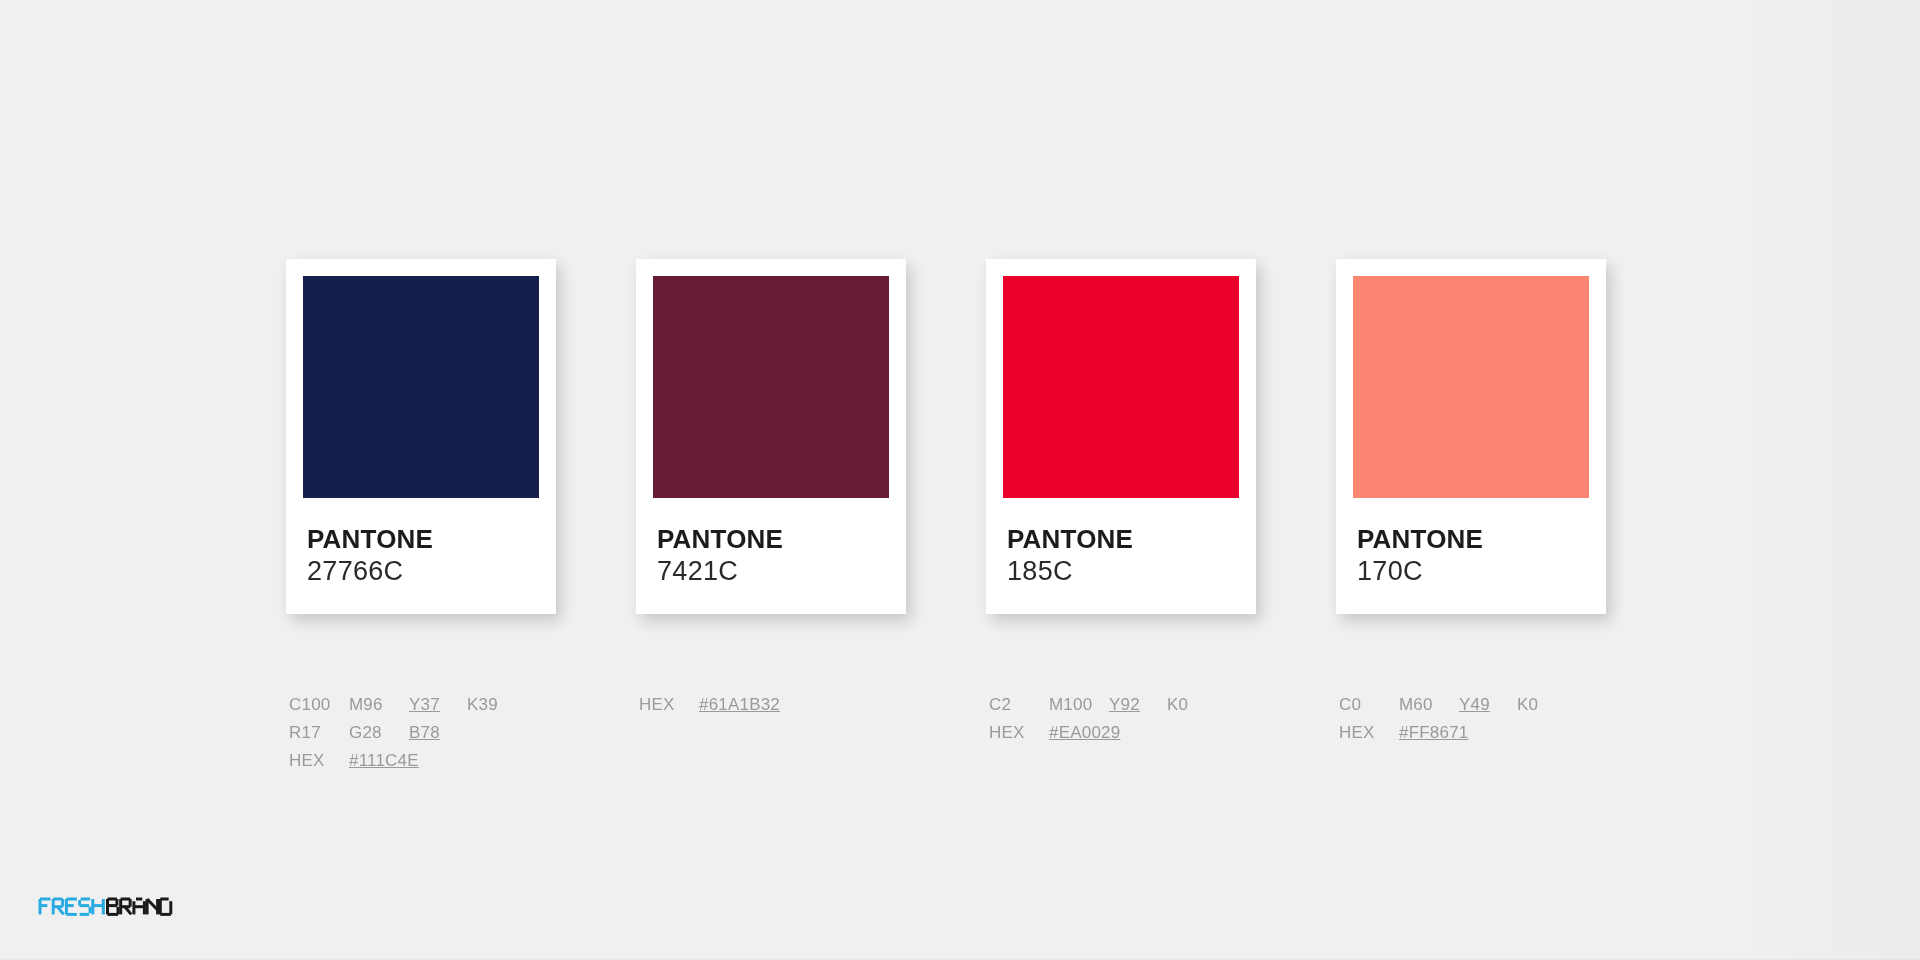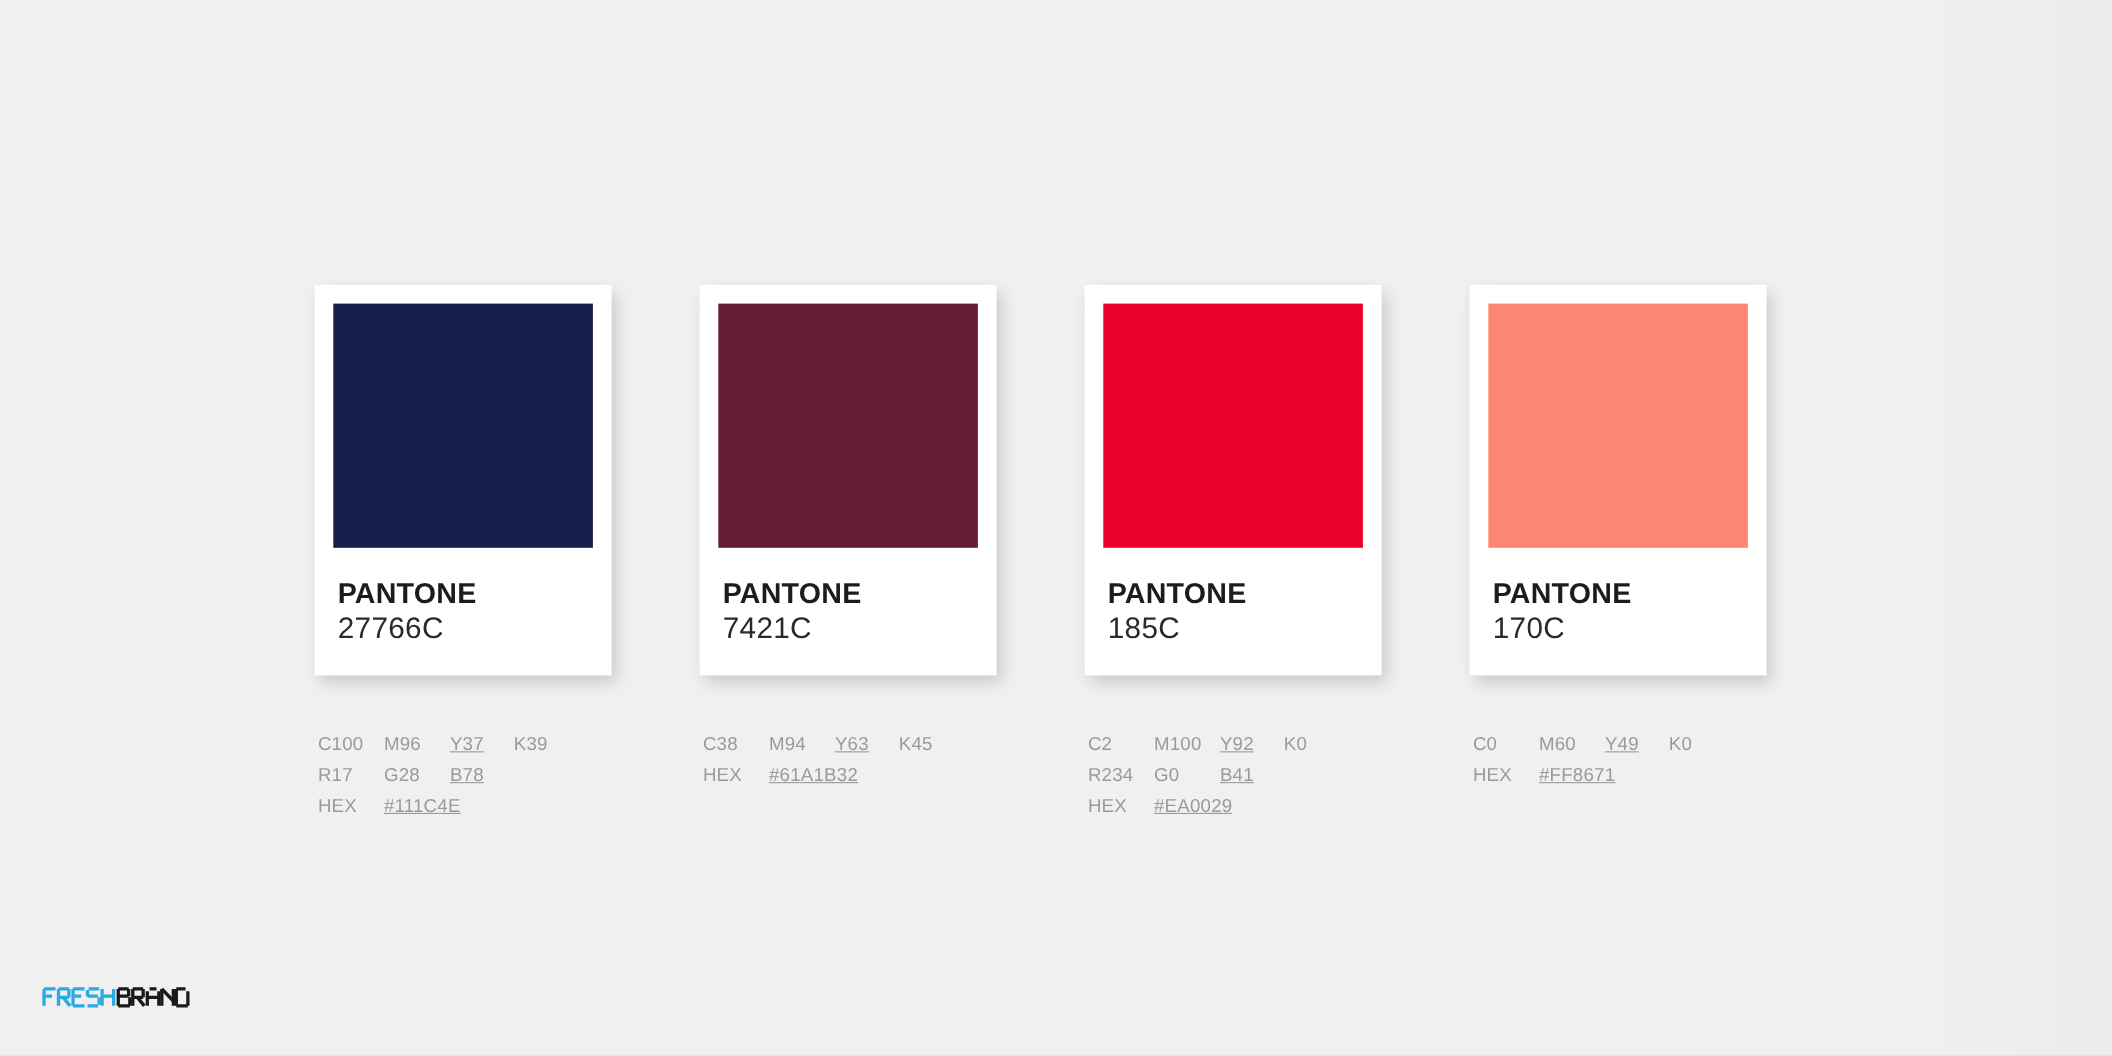--- a/index.html
+++ b/index.html
@@ -97,21 +97,21 @@
     font-weight: normal;
     font-size: 27px;
     letter-spacing: 0.3px;
     color: #2a2a2a;
     line-height: 1.08;
     margin: 0;
   }
 
   
   .spec {
-    margin-top: 49px;
+    margin-top: 77px;
     padding-left: 3px;
     color: #9a9a9a;
     font-family: "Liberation Sans", sans-serif;
     font-size: 17px;
     line-height: 28px;
     letter-spacing: 0.2px;
     white-space: nowrap;
   }
 
   .spec-row {
@@ -192,51 +192,40 @@
     <div class="swatch-col">
       <div class="pantone-card">
         <div class="chip" style="background: rgb(102, 28, 51);"></div>
         <div class="card-text">
           <p class="brand-word">PANTONE</p>
           <p class="code-word">7421C</p>
         </div>
       </div>
       <div class="spec">
         <div class="spec-row">
-          <span class="spec-cell c-1">C38</span>
-          <span class="spec-cell c-2">M94</span>
-          <span class="spec-cell c-3">Y63</span>
-          <span class="spec-cell c-4">K45</span>
-        </div>
-        <div class="spec-row">
           <span class="spec-cell hex-label">HEX</span>
           <span class="spec-cell hex-value">#61A1B32</span>
         </div>
       </div>
     </div>
 
     <div class="swatch-col">
       <div class="pantone-card">
         <div class="chip" style="background: rgb(234, 0, 41);"></div>
         <div class="card-text">
           <p class="brand-word">PANTONE</p>
           <p class="code-word">185C</p>
         </div>
       </div>
       <div class="spec">
         <div class="spec-row">
           <span class="spec-cell c-1">C2</span>
           <span class="spec-cell c-2">M100</span>
           <span class="spec-cell c-3">Y92</span>
           <span class="spec-cell c-4">K0</span>
-        </div>
-        <div class="spec-row">
-          <span class="spec-cell c-1">R234</span>
-          <span class="spec-cell c-2">G0</span>
-          <span class="spec-cell c-3">B41</span>
         </div>
         <div class="spec-row">
           <span class="spec-cell hex-label">HEX</span>
           <span class="spec-cell hex-value">#EA0029</span>
         </div>
       </div>
     </div>
 
     <div class="swatch-col">
       <div class="pantone-card">

